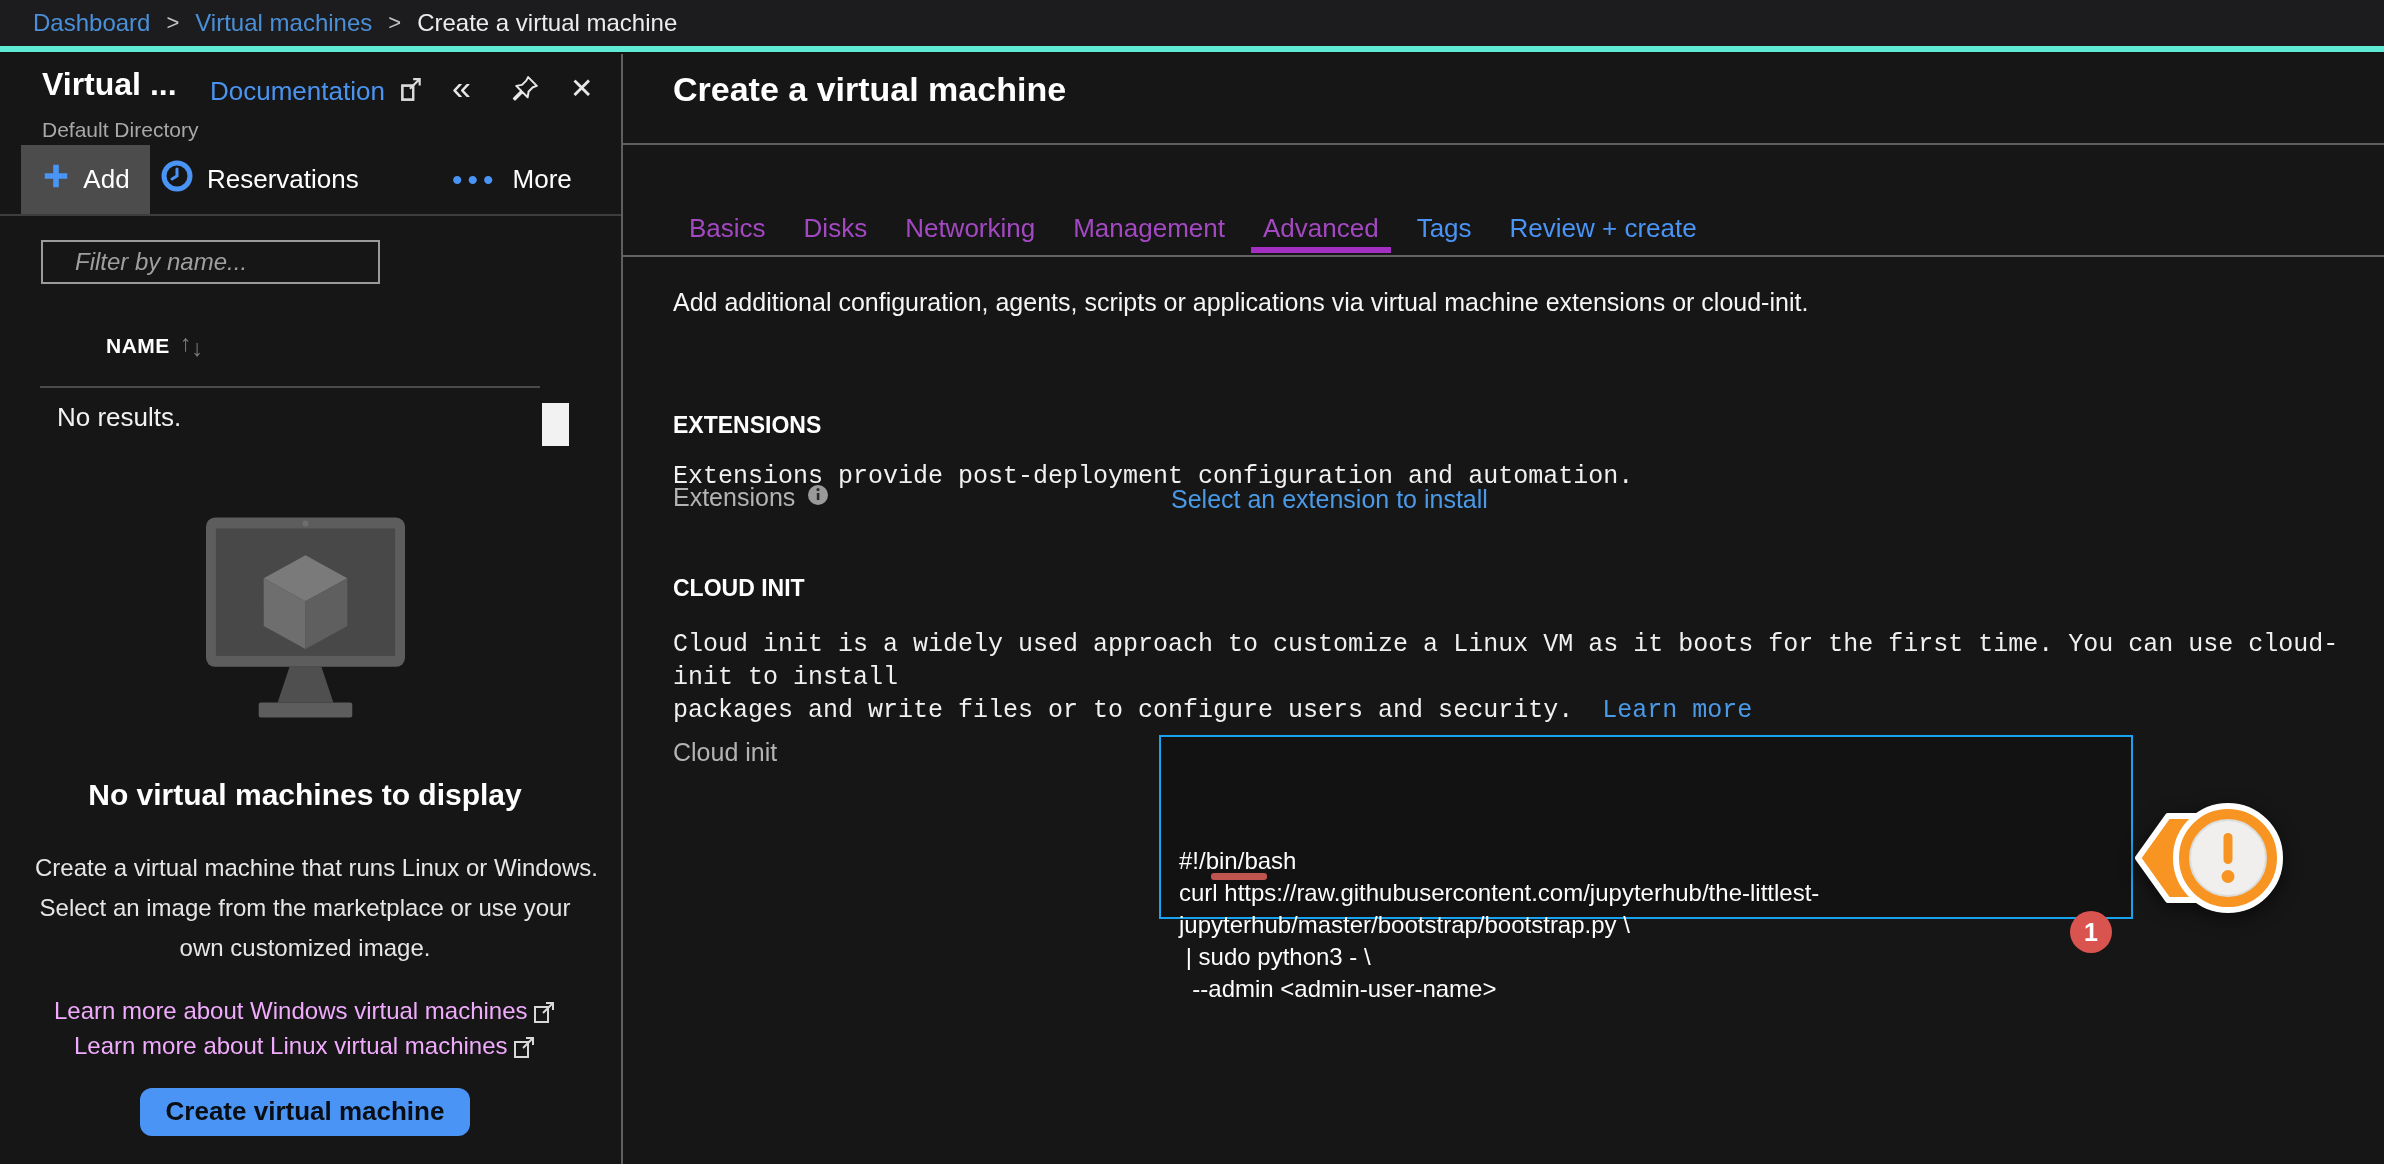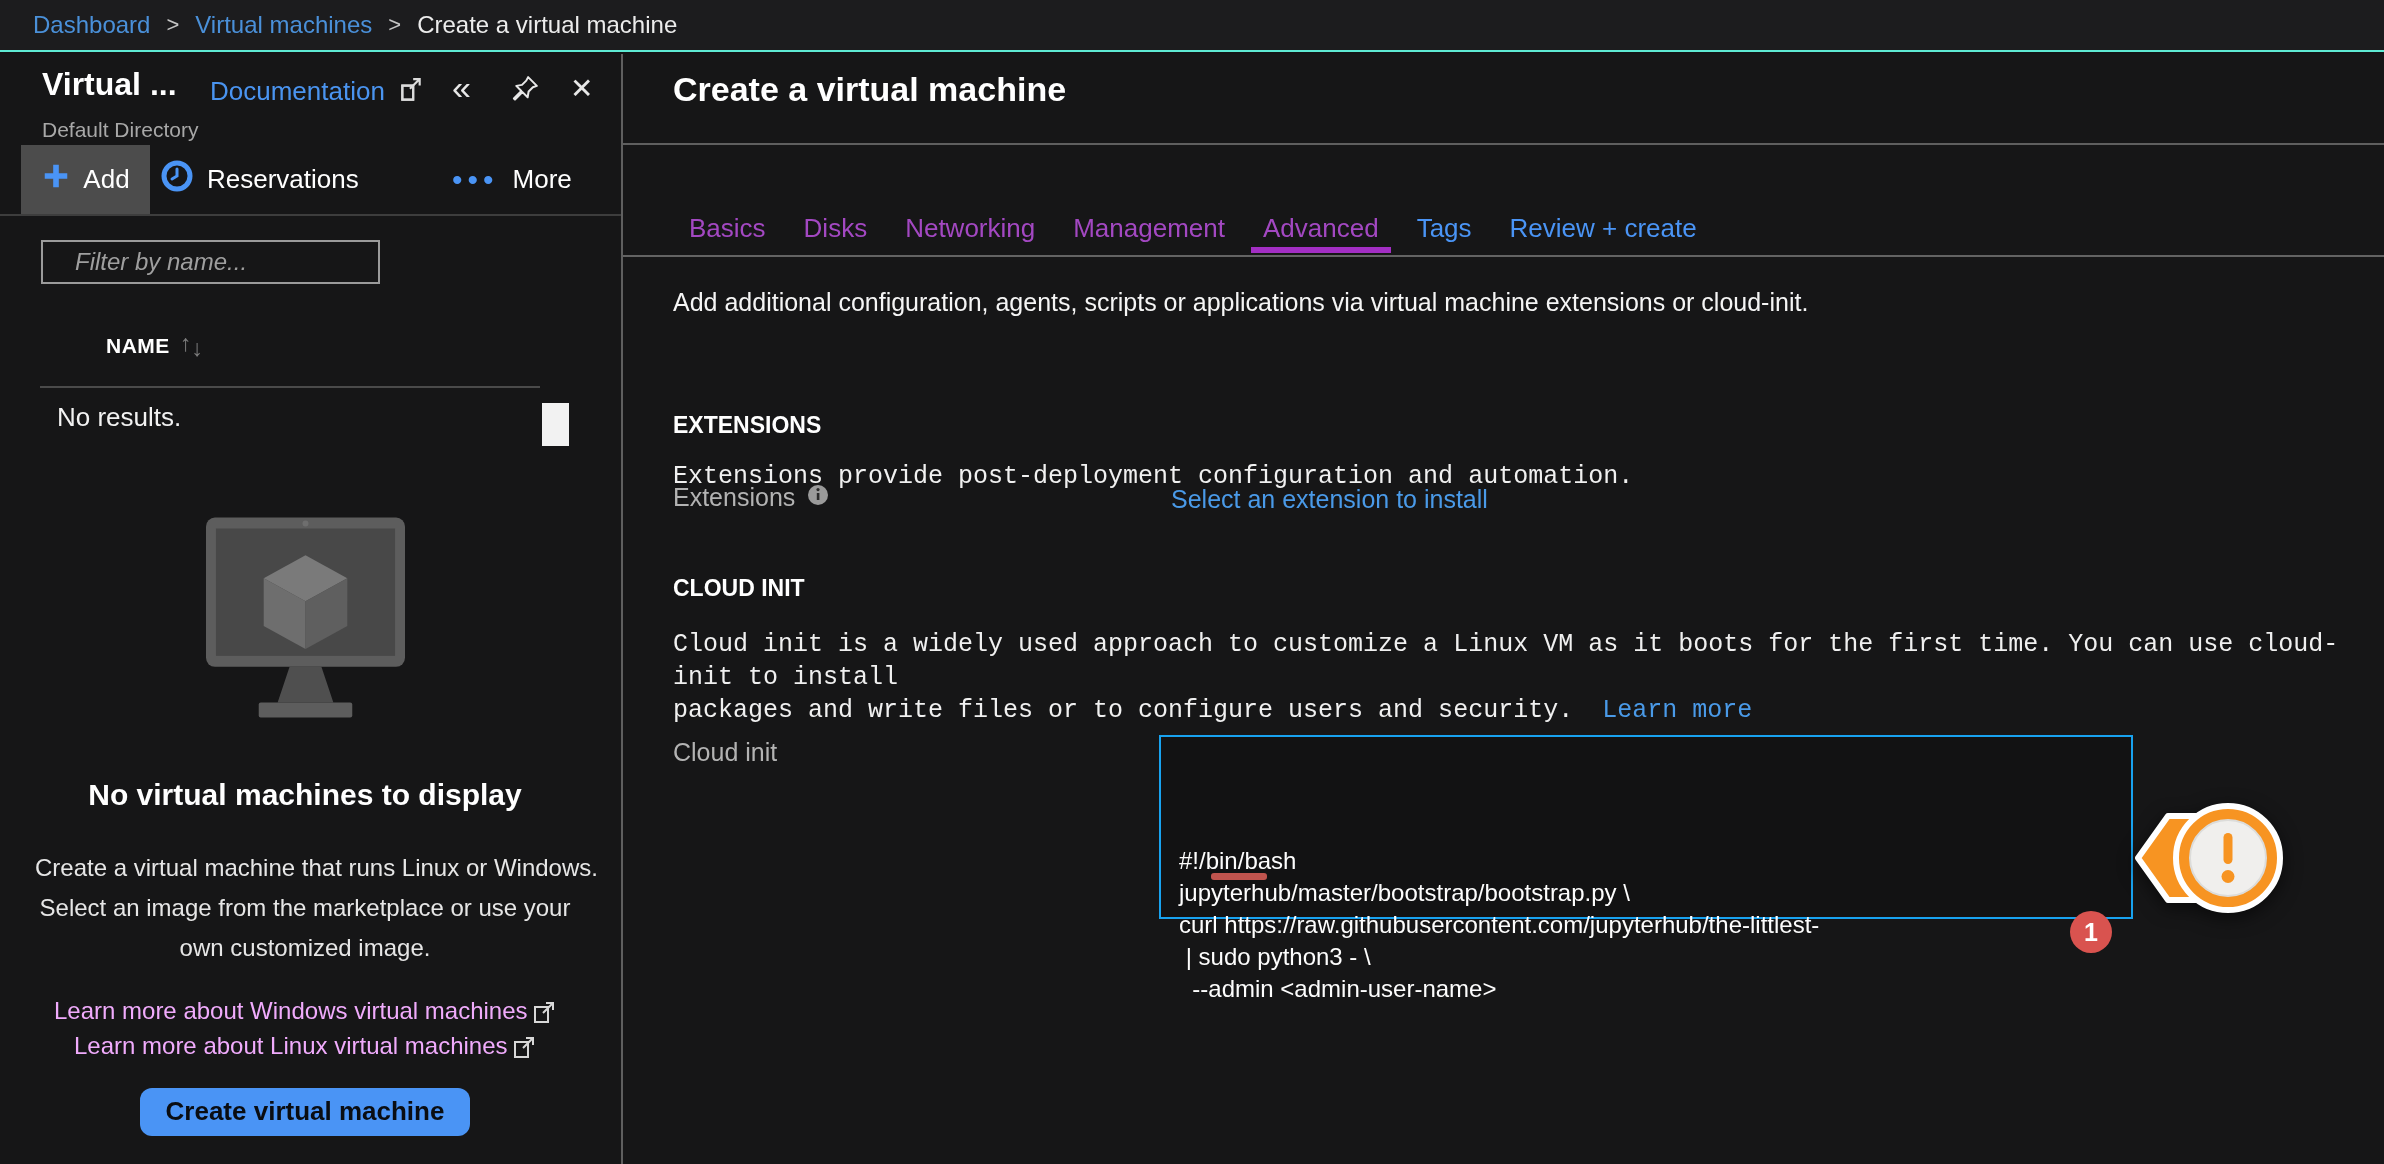--- a/index.html
+++ b/index.html
@@ -1,21 +1,21 @@
 <!DOCTYPE html>
 <html><head>
 <meta charset="utf-8">
 <style>
   * { margin:0; padding:0; box-sizing:border-box; }
   html,body { width:2384px; height:1164px; background:#141415; overflow:hidden;
               font-family:"Liberation Sans", sans-serif; color:#fff; }
 
   
   .topbar { position:absolute; left:0; top:0; width:2384px; height:52px;
-            background:#1c1c1e; border-bottom:2px solid #5eead4;
+            background:#1c1c1e; border-bottom:6px solid #5eead4;
             display:flex; align-items:center; padding-left:33px; font-size:24px; }
   .crumb-link { color:#4a90d9; cursor:pointer; }
   .crumb-sep { color:#c4c4c4; margin:0 16px; font-size:22px; }
   .crumb-current { color:#ececec; }
 
   
   .sidebar { position:absolute; left:0; top:54px; width:621px; height:1110px;
              background:#161617; }
   .vdivider { position:absolute; left:621px; top:54px; width:2px; height:1110px; background:#5f5f5f; }
 
@@ -244,21 +244,21 @@
       <span class="blue-link learn-more">Learn more</span>
     </div>
   </div>
 
   <div class="lbl" style="top:684px">
     <span>Cloud init</span>
   </div>
 
   <div class="codebox" id="codebox">
     <div class="sudo-ul"></div>
-  <div>#!/bin/bash</div><div>jupyterhub/master/bootstrap/bootstrap.py \</div><div>curl https://raw.githubusercontent.com/jupyterhub/the-littlest-</div><div> | sudo python3 - \</div><div>  --admin &lt;admin-user-name&gt;</div></div>
+  <div>#!/bin/bash</div><div>curl https://raw.githubusercontent.com/jupyterhub/the-littlest-</div><div>jupyterhub/master/bootstrap/bootstrap.py \</div><div> | sudo python3 - \</div><div>  --admin &lt;admin-user-name&gt;</div></div>
 
   <div class="badge">1</div>
 
   <span class="callout">
     <svg width="185" height="140" viewBox="0 0 185 140">
       <path d="M16 69 L46 27 L106 27 L106 111 L46 111 Z" fill="#f79422" stroke="#ffffff" stroke-width="6" stroke-linejoin="round"></path>
       <circle cx="106" cy="69" r="52" fill="#f79422" stroke="#ffffff" stroke-width="6"></circle>
       <circle cx="106" cy="69" r="38" fill="#f0efed" stroke="#dcdcda" stroke-width="2"></circle>
       <rect x="101.5" y="44" width="9" height="31" rx="4.5" fill="#f79422"></rect>
       <circle cx="106" cy="87.5" r="6.5" fill="#f79422"></circle>

